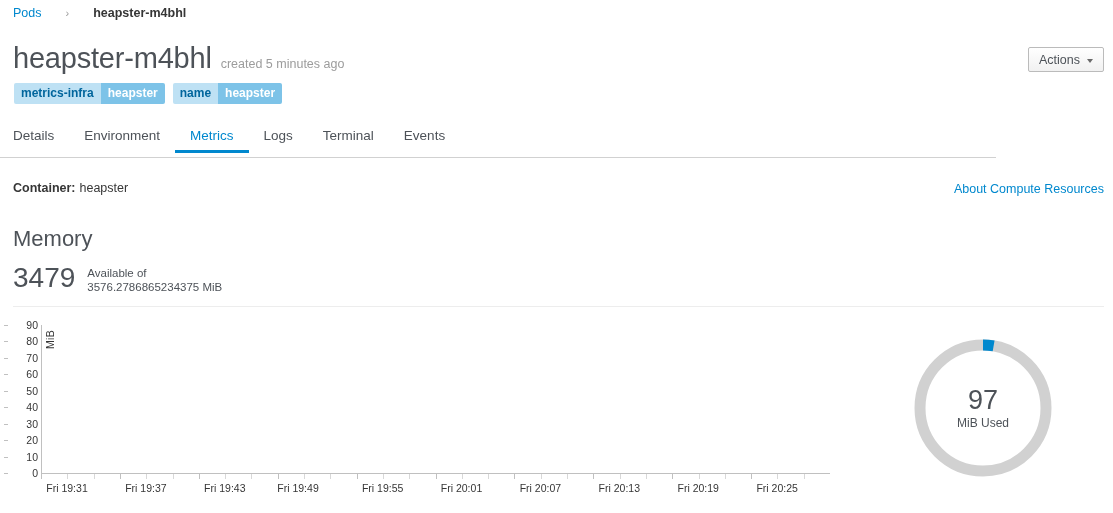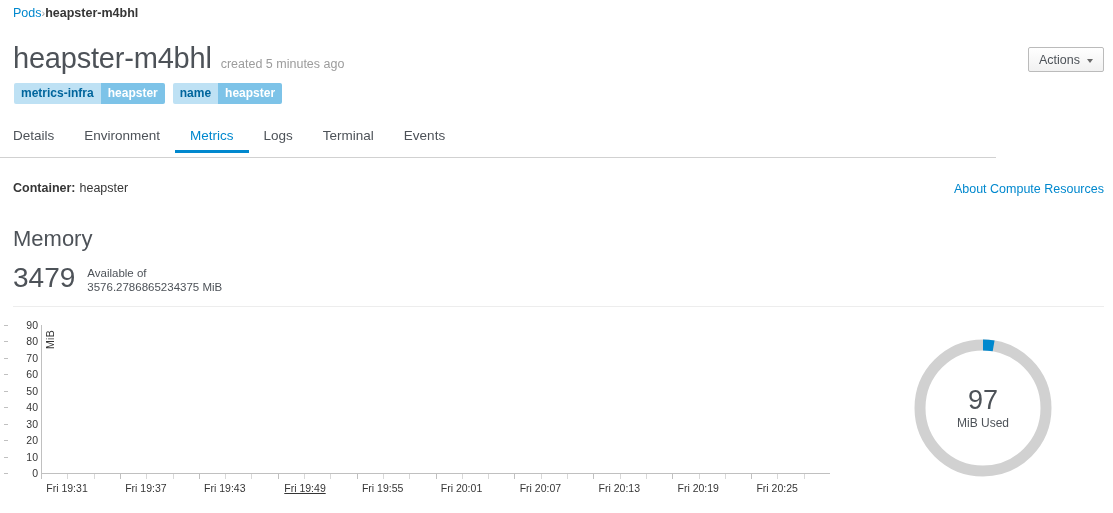--- a/index.html
+++ b/index.html
@@ -18,21 +18,21 @@
 
   
   .breadcrumb {
     position: absolute;
     left: 13px;
     top: 5px;
     font-size: 12.5px;
     line-height: 17px;
     display: flex;
     align-items: center;
-    gap: 0;
+    gap: 24px;
   }
   .breadcrumb .crumb-link {
     color: #0088ce;
     text-decoration: none;
     cursor: pointer;
   }
   .breadcrumb .crumb-sep {
     color: #9c9c9c;
     font-size: 11px;
   }
@@ -422,21 +422,21 @@
       <div class="x-tick-mark minor" style="left: 146.2px;"></div>
       <div class="x-tick-mark minor" style="left: 172.5px;"></div>
       <div class="x-tick-label" style="left: 145.9px;">Fri 19:37</div>
       <div class="x-tick-mark" style="left: 198.8px;"></div>
       <div class="x-tick-mark minor" style="left: 225.1px;"></div>
       <div class="x-tick-mark minor" style="left: 251.4px;"></div>
       <div class="x-tick-label" style="left: 224.8px;">Fri 19:43</div>
       <div class="x-tick-mark" style="left: 277.7px;"></div>
       <div class="x-tick-mark minor" style="left: 304px;"></div>
       <div class="x-tick-mark minor" style="left: 330.3px;"></div>
-      <div class="x-tick-label" style="left: 305px; text-decoration: underline;">Fri 19:49</div>
+      <div class="x-tick-label" style="left: 298px;">Fri 19:49</div>
       <div class="x-tick-mark" style="left: 356.6px;"></div>
       <div class="x-tick-mark minor" style="left: 382.9px;"></div>
       <div class="x-tick-mark minor" style="left: 409.2px;"></div>
       <div class="x-tick-label" style="left: 382.6px;">Fri 19:55</div>
       <div class="x-tick-mark" style="left: 435.5px;"></div>
       <div class="x-tick-mark minor" style="left: 461.8px;"></div>
       <div class="x-tick-mark minor" style="left: 488.1px;"></div>
       <div class="x-tick-label" style="left: 461.5px;">Fri 20:01</div>
       <div class="x-tick-mark" style="left: 514.4px;"></div>
       <div class="x-tick-mark minor" style="left: 540.7px;"></div>

